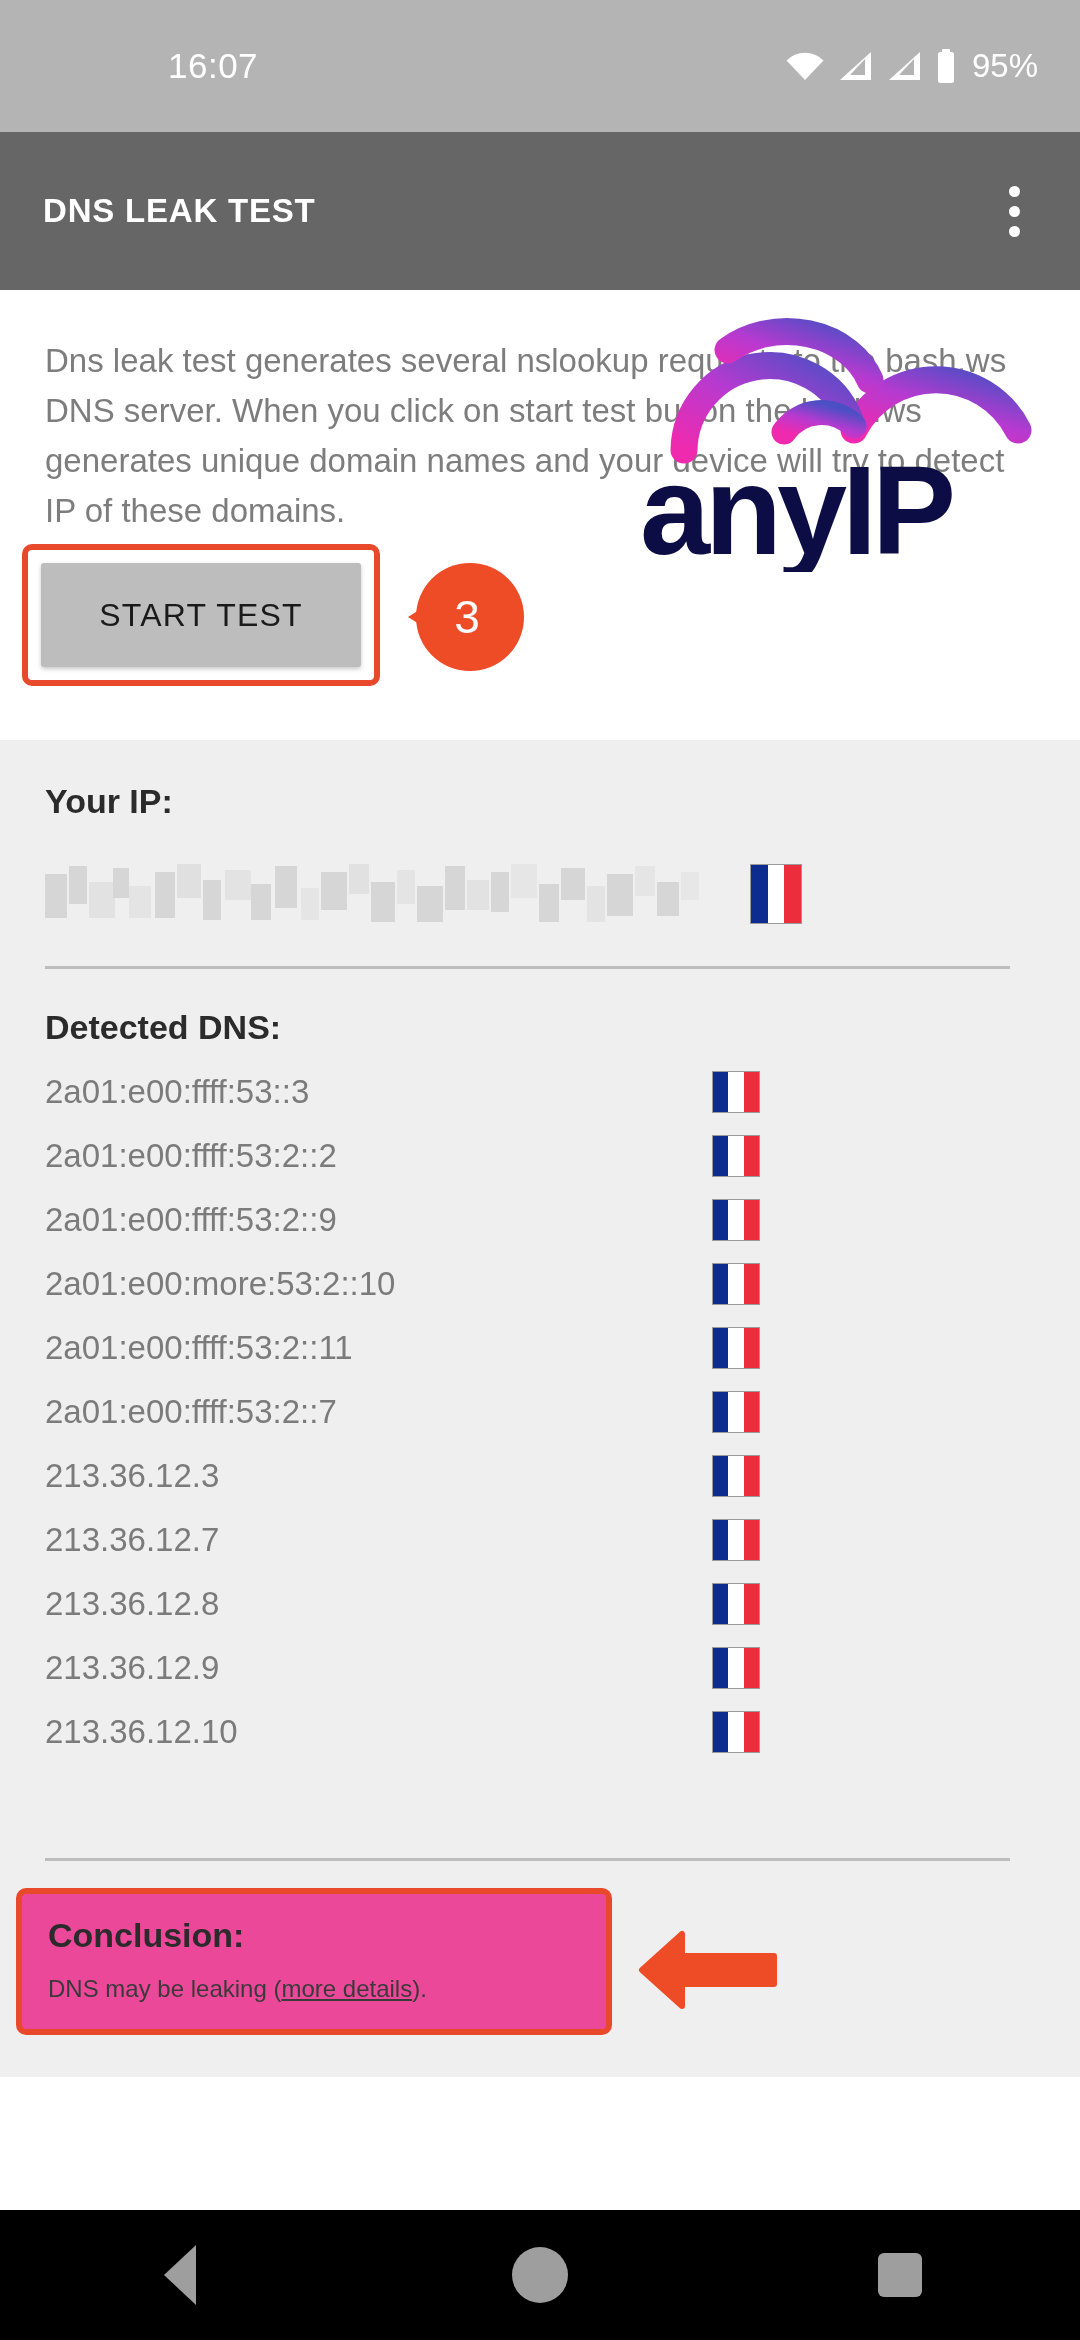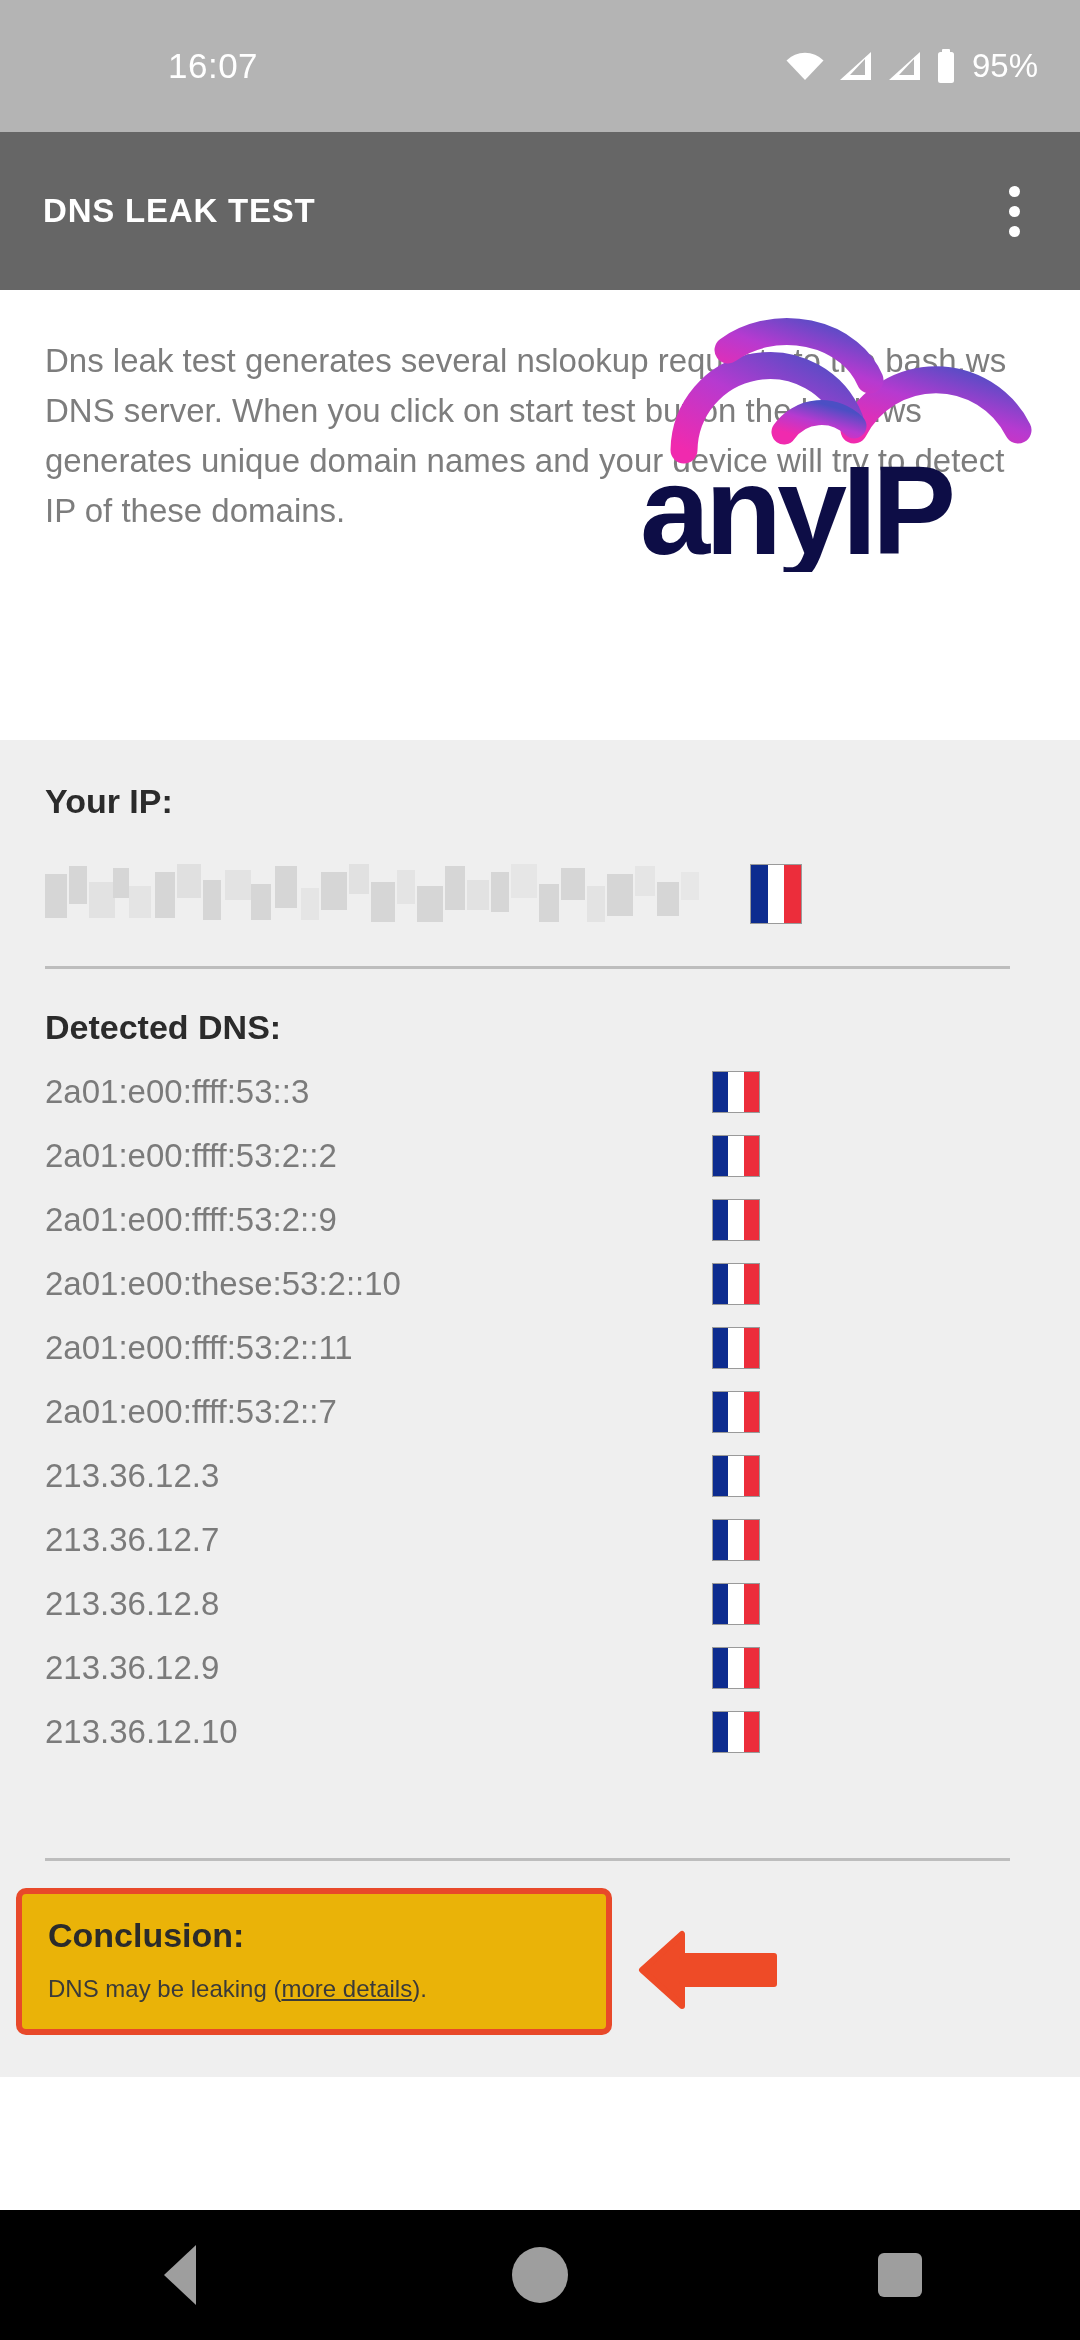--- a/index.html
+++ b/index.html
@@ -117,21 +117,21 @@
   .dns-ip {
     position:absolute; left:45px; color:#7b7b7b;
     font-size:33px; font-weight:400;
   }
   .dns-row .flag { position:absolute; left:712px; width:48px; height:42px; }
 
   .conclusion-wrap { position:absolute; left:16px; top:1148px; }
   .conclusion-box {
     position:relative; width:596px;
     border:6px solid #e8492a; border-radius:10px;
-    padding:22px 24px 26px 26px; background:#eab308;
+    padding:22px 24px 26px 26px; background:#ec4899;
   }
   .conclusion-title { color:#2b2b2b; font-size:34px; font-weight:bold; }
   .conclusion-text {
     margin-top:20px; color:#3a3a3a; font-size:24px; font-weight:400;
   }
   .conclusion-text u { text-decoration:underline; cursor:pointer; }
   .arrow-annot { position:absolute; left:622px; top:40px; width:140px; height:84px; }
 
   
   .nav-bar {
@@ -184,20 +184,32 @@
       <i></i>
       <i></i>
       <i></i>
     </div>
   </div>
 
   <div class="intro-card">
 
     <div class="intro-text">Dns leak test generates several nslookup requests to the bash.ws DNS server. When you click on start test button the bash.ws generates unique domain names and your device will try to detect IP of these domains.</div>
 
+    <div class="start-wrap">
+      <div class="start-highlight">
+        <button class="start-btn">START TEST</button>
+      </div>
+      <div class="step-badge">
+        <svg width="118" height="118" viewBox="0 0 118 118" style="position:absolute;left:0;top:0;">
+          <path d="M0 59 L30 40 L30 78 Z" fill="#ee4b27"></path>
+          <circle cx="62" cy="59" r="54" fill="#ee4b27"></circle>
+        </svg>
+        <span class="num">3</span>
+      </div>
+    </div>
 
     <div class="logo-anyip">
       <svg viewBox="0 0 430 270" width="430" height="270">
         <defs>
           <linearGradient id="gradArc" x1="0" y1="1" x2="1" y2="0">
             <stop offset="0%" stop-color="#f02aae"></stop>
             <stop offset="50%" stop-color="#b63ad0"></stop>
             <stop offset="100%" stop-color="#4b4fc4"></stop>
           </linearGradient>
         </defs>
@@ -280,21 +292,21 @@
         </div>
         <div class="dns-row">
           <div class="dns-ip">2a01:e00:ffff:53:2::9</div>
           <span class="flag">
             <i class="b"></i>
             <i class="w"></i>
             <i class="r"></i>
           </span>
         </div>
         <div class="dns-row">
-          <div class="dns-ip">2a01:e00:these:53:2::10</div>
+          <div class="dns-ip">2a01:e00:more:53:2::10</div>
           <span class="flag">
             <i class="b"></i>
             <i class="w"></i>
             <i class="r"></i>
           </span>
         </div>
         <div class="dns-row">
           <div class="dns-ip">2a01:e00:ffff:53:2::11</div>
           <span class="flag">
             <i class="b"></i>

